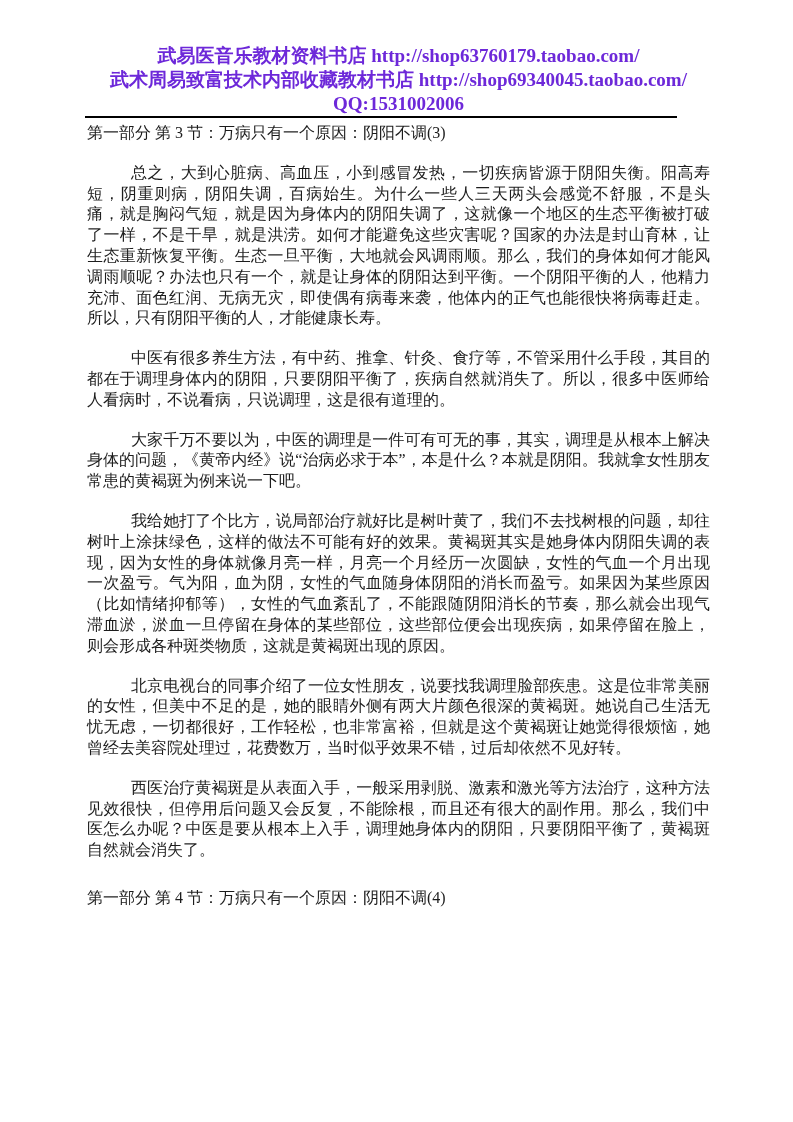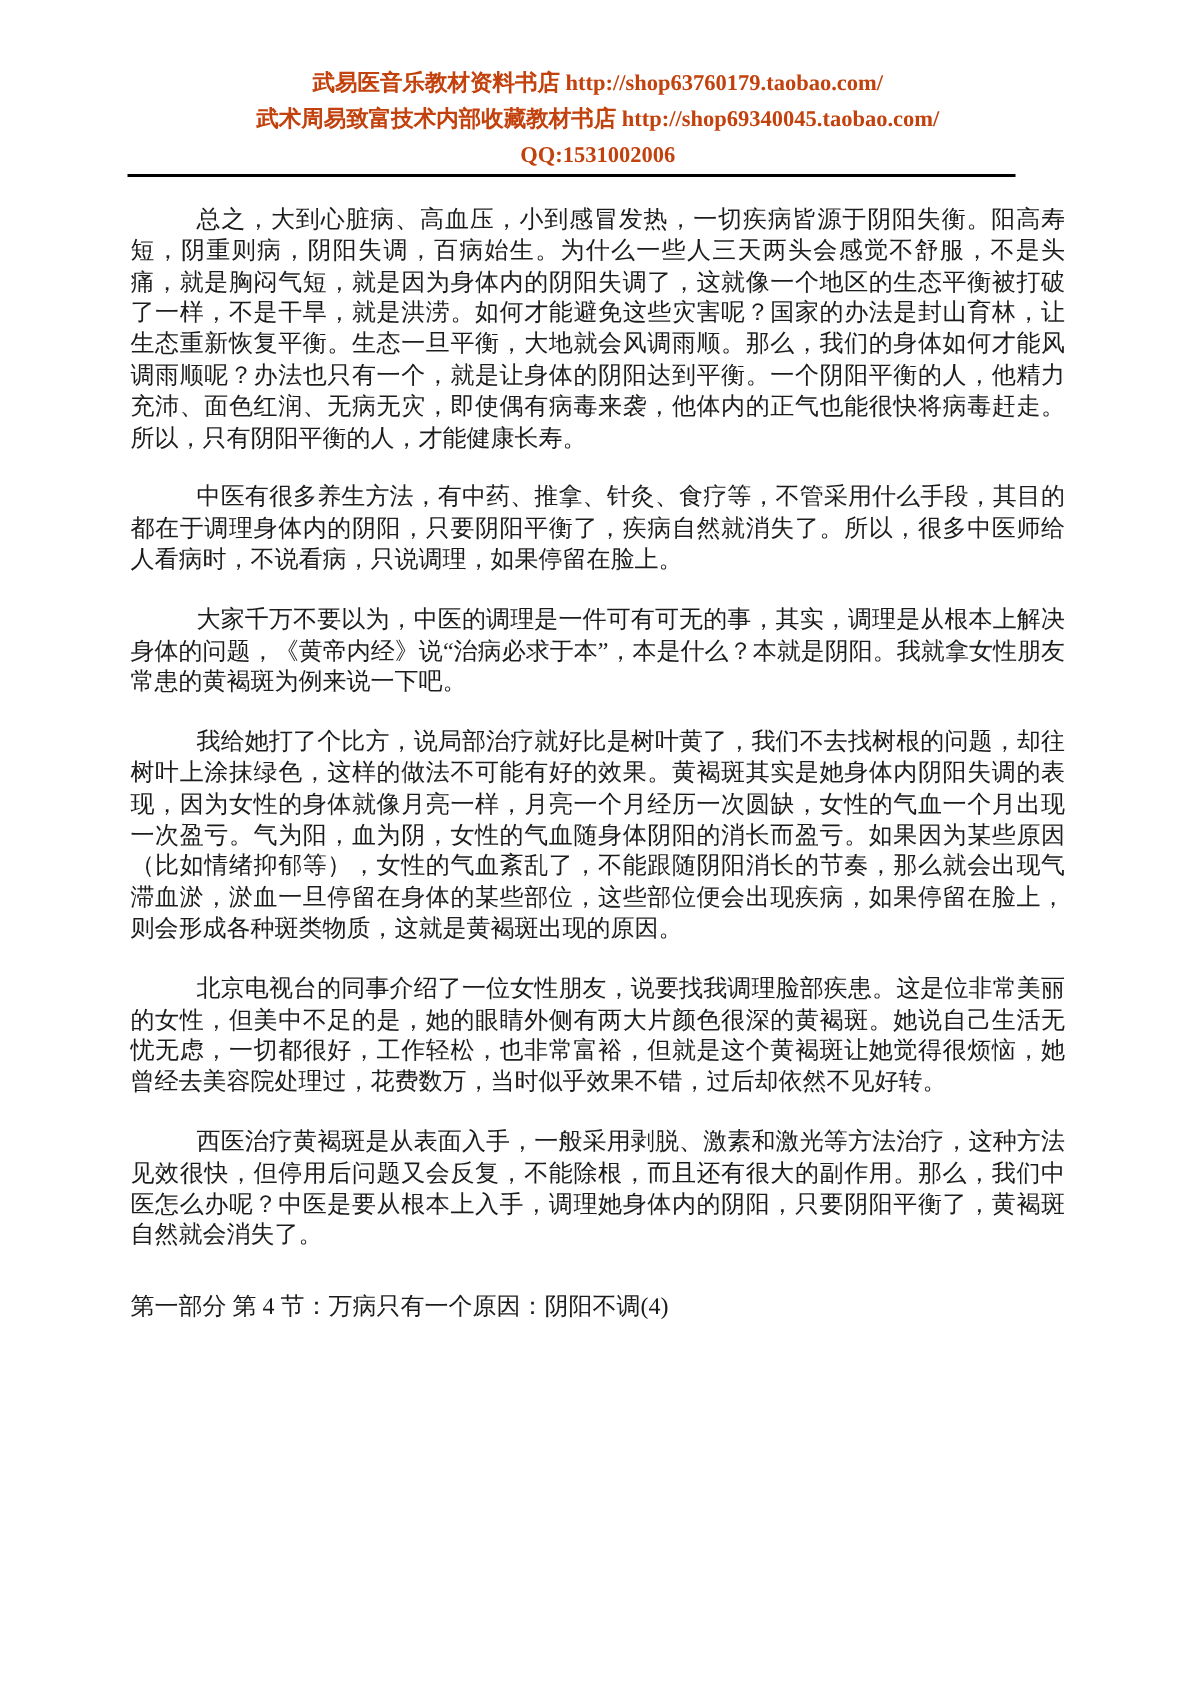--- a/index.html
+++ b/index.html
@@ -14,22 +14,22 @@
     box-sizing: border-box;
     padding: 44px 83px 0 87px;
     font-family: "Liberation Serif", "DejaVu Serif", serif;
     color: #1c1c1c;
     overflow: hidden;
   }
 
   .header {
     text-align: center;
     font-weight: bold;
-    color: #c2410c;
-    font-size: 15px;
+    color: #6d28d9;
+    font-size: 19px;
     line-height: 24px;
     font-family: "Liberation Serif", "DejaVu Serif", serif;
   }
   .header .hline { white-space: nowrap; }
 
   .rule {
     width: 592px;
     height: 0;
     border-top: 2px solid #000000;
     margin: 0 0 0 -2px;
@@ -71,26 +71,27 @@
 <div class="page">
 
   <div class="header">
     <div class="hline">武易医音乐教材资料书店 http://shop63760179.taobao.com/</div>
     <div class="hline">武术周易致富技术内部收藏教材书店 http://shop69340045.taobao.com/</div>
     <div class="hline">QQ:1531002006</div>
   </div>
 
   <div class="rule"></div>
 
+  <div class="doc-heading">第一部分 第 3 节：万病只有一个原因：阴阳不调(3)</div>
 
   <p class="para indent">总之，大到心脏病、高血压，小到感冒发热，一切疾病皆源于阴阳失衡。阳高寿短，阴重则病，阴阳失调，百病始生。为什么一些人三天两头会感觉不舒服，不是头痛，就是胸闷气短，就是因为身体内的阴阳失调了，这就像一个地区的生态平衡被打破了一样，不是干旱，就是洪涝。如何才能避免这些灾害呢？国家的办法是封山育林，让生态重新恢复平衡。生态一旦平衡，大地就会风调雨顺。那么，我们的身体如何才能风调雨顺呢？办法也只有一个，就是让身体的阴阳达到平衡。一个阴阳平衡的人，他精力充沛、面色红润、无病无灾，即使偶有病毒来袭，他体内的正气也能很快将病毒赶走。所以，只有阴阳平衡的人，才能健康长寿。</p>
 
 
 
-  <p class="para indent">中医有很多养生方法，有中药、推拿、针灸、食疗等，不管采用什么手段，其目的都在于调理身体内的阴阳，只要阴阳平衡了，疾病自然就消失了。所以，很多中医师给人看病时，不说看病，只说调理，如果停留在脸上。</p>
+  <p class="para indent">中医有很多养生方法，有中药、推拿、针灸、食疗等，不管采用什么手段，其目的都在于调理身体内的阴阳，只要阴阳平衡了，疾病自然就消失了。所以，很多中医师给人看病时，不说看病，只说调理，这是很有道理的。</p>
 
   <p class="para indent">大家千万不要以为，中医的调理是一件可有可无的事，其实，调理是从根本上解决身体的问题，《黄帝内经》说“治病必求于本”，本是什么？本就是阴阳。我就拿女性朋友常患的黄褐斑为例来说一下吧。</p>
 
   <p class="para indent">我给她打了个比方，说局部治疗就好比是树叶黄了，我们不去找树根的问题，却往树叶上涂抹绿色，这样的做法不可能有好的效果。黄褐斑其实是她身体内阴阳失调的表现，因为女性的身体就像月亮一样，月亮一个月经历一次圆缺，女性的气血一个月出现一次盈亏。气为阳，血为阴，女性的气血随身体阴阳的消长而盈亏。如果因为某些原因（比如情绪抑郁等），女性的气血紊乱了，不能跟随阴阳消长的节奏，那么就会出现气滞血淤，淤血一旦停留在身体的某些部位，这些部位便会出现疾病，如果停留在脸上，则会形成各种斑类物质，这就是黄褐斑出现的原因。</p>
 
   <p class="para indent">北京电视台的同事介绍了一位女性朋友，说要找我调理脸部疾患。这是位非常美丽的女性，但美中不足的是，她的眼睛外侧有两大片颜色很深的黄褐斑。她说自己生活无忧无虑，一切都很好，工作轻松，也非常富裕，但就是这个黄褐斑让她觉得很烦恼，她曾经去美容院处理过，花费数万，当时似乎效果不错，过后却依然不见好转。</p>
 
   <p class="para indent">西医治疗黄褐斑是从表面入手，一般采用剥脱、激素和激光等方法治疗，这种方法见效很快，但停用后问题又会反复，不能除根，而且还有很大的副作用。那么，我们中医怎么办呢？中医是要从根本上入手，调理她身体内的阴阳，只要阴阳平衡了，黄褐斑自然就会消失了。</p>
 
   <div class="doc-heading-bottom">第一部分 第 4 节：万病只有一个原因：阴阳不调(4)</div>

